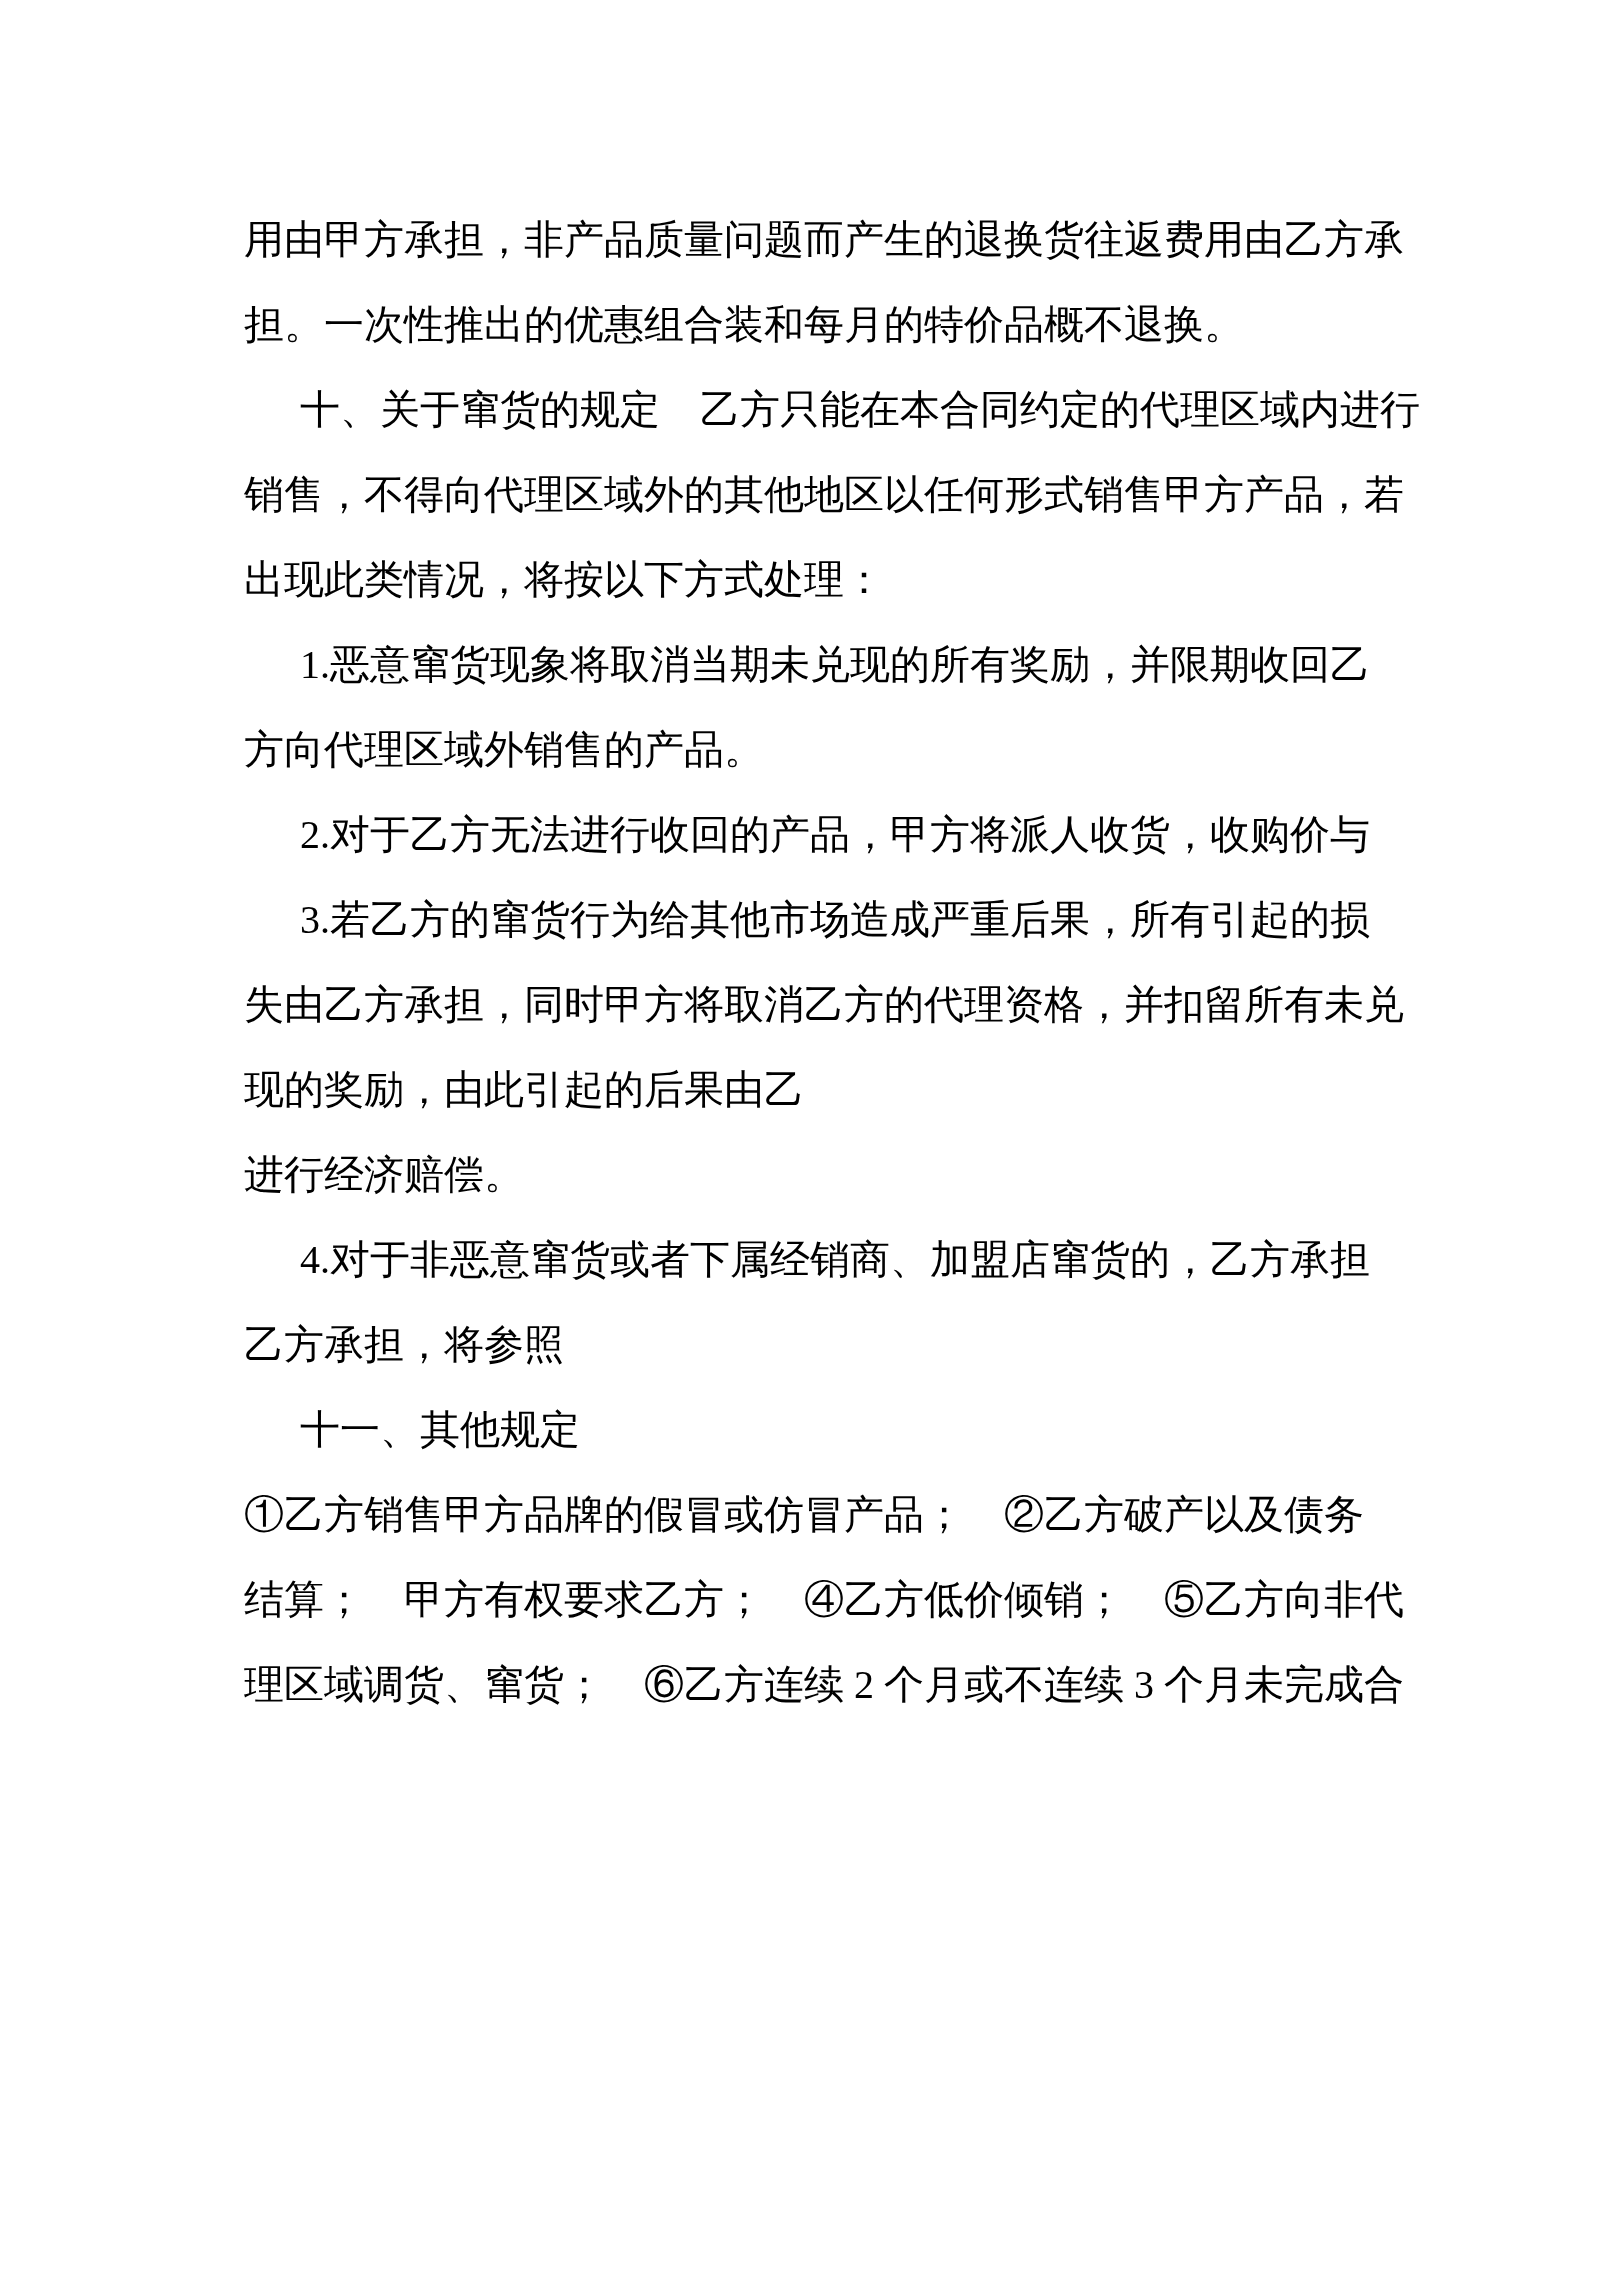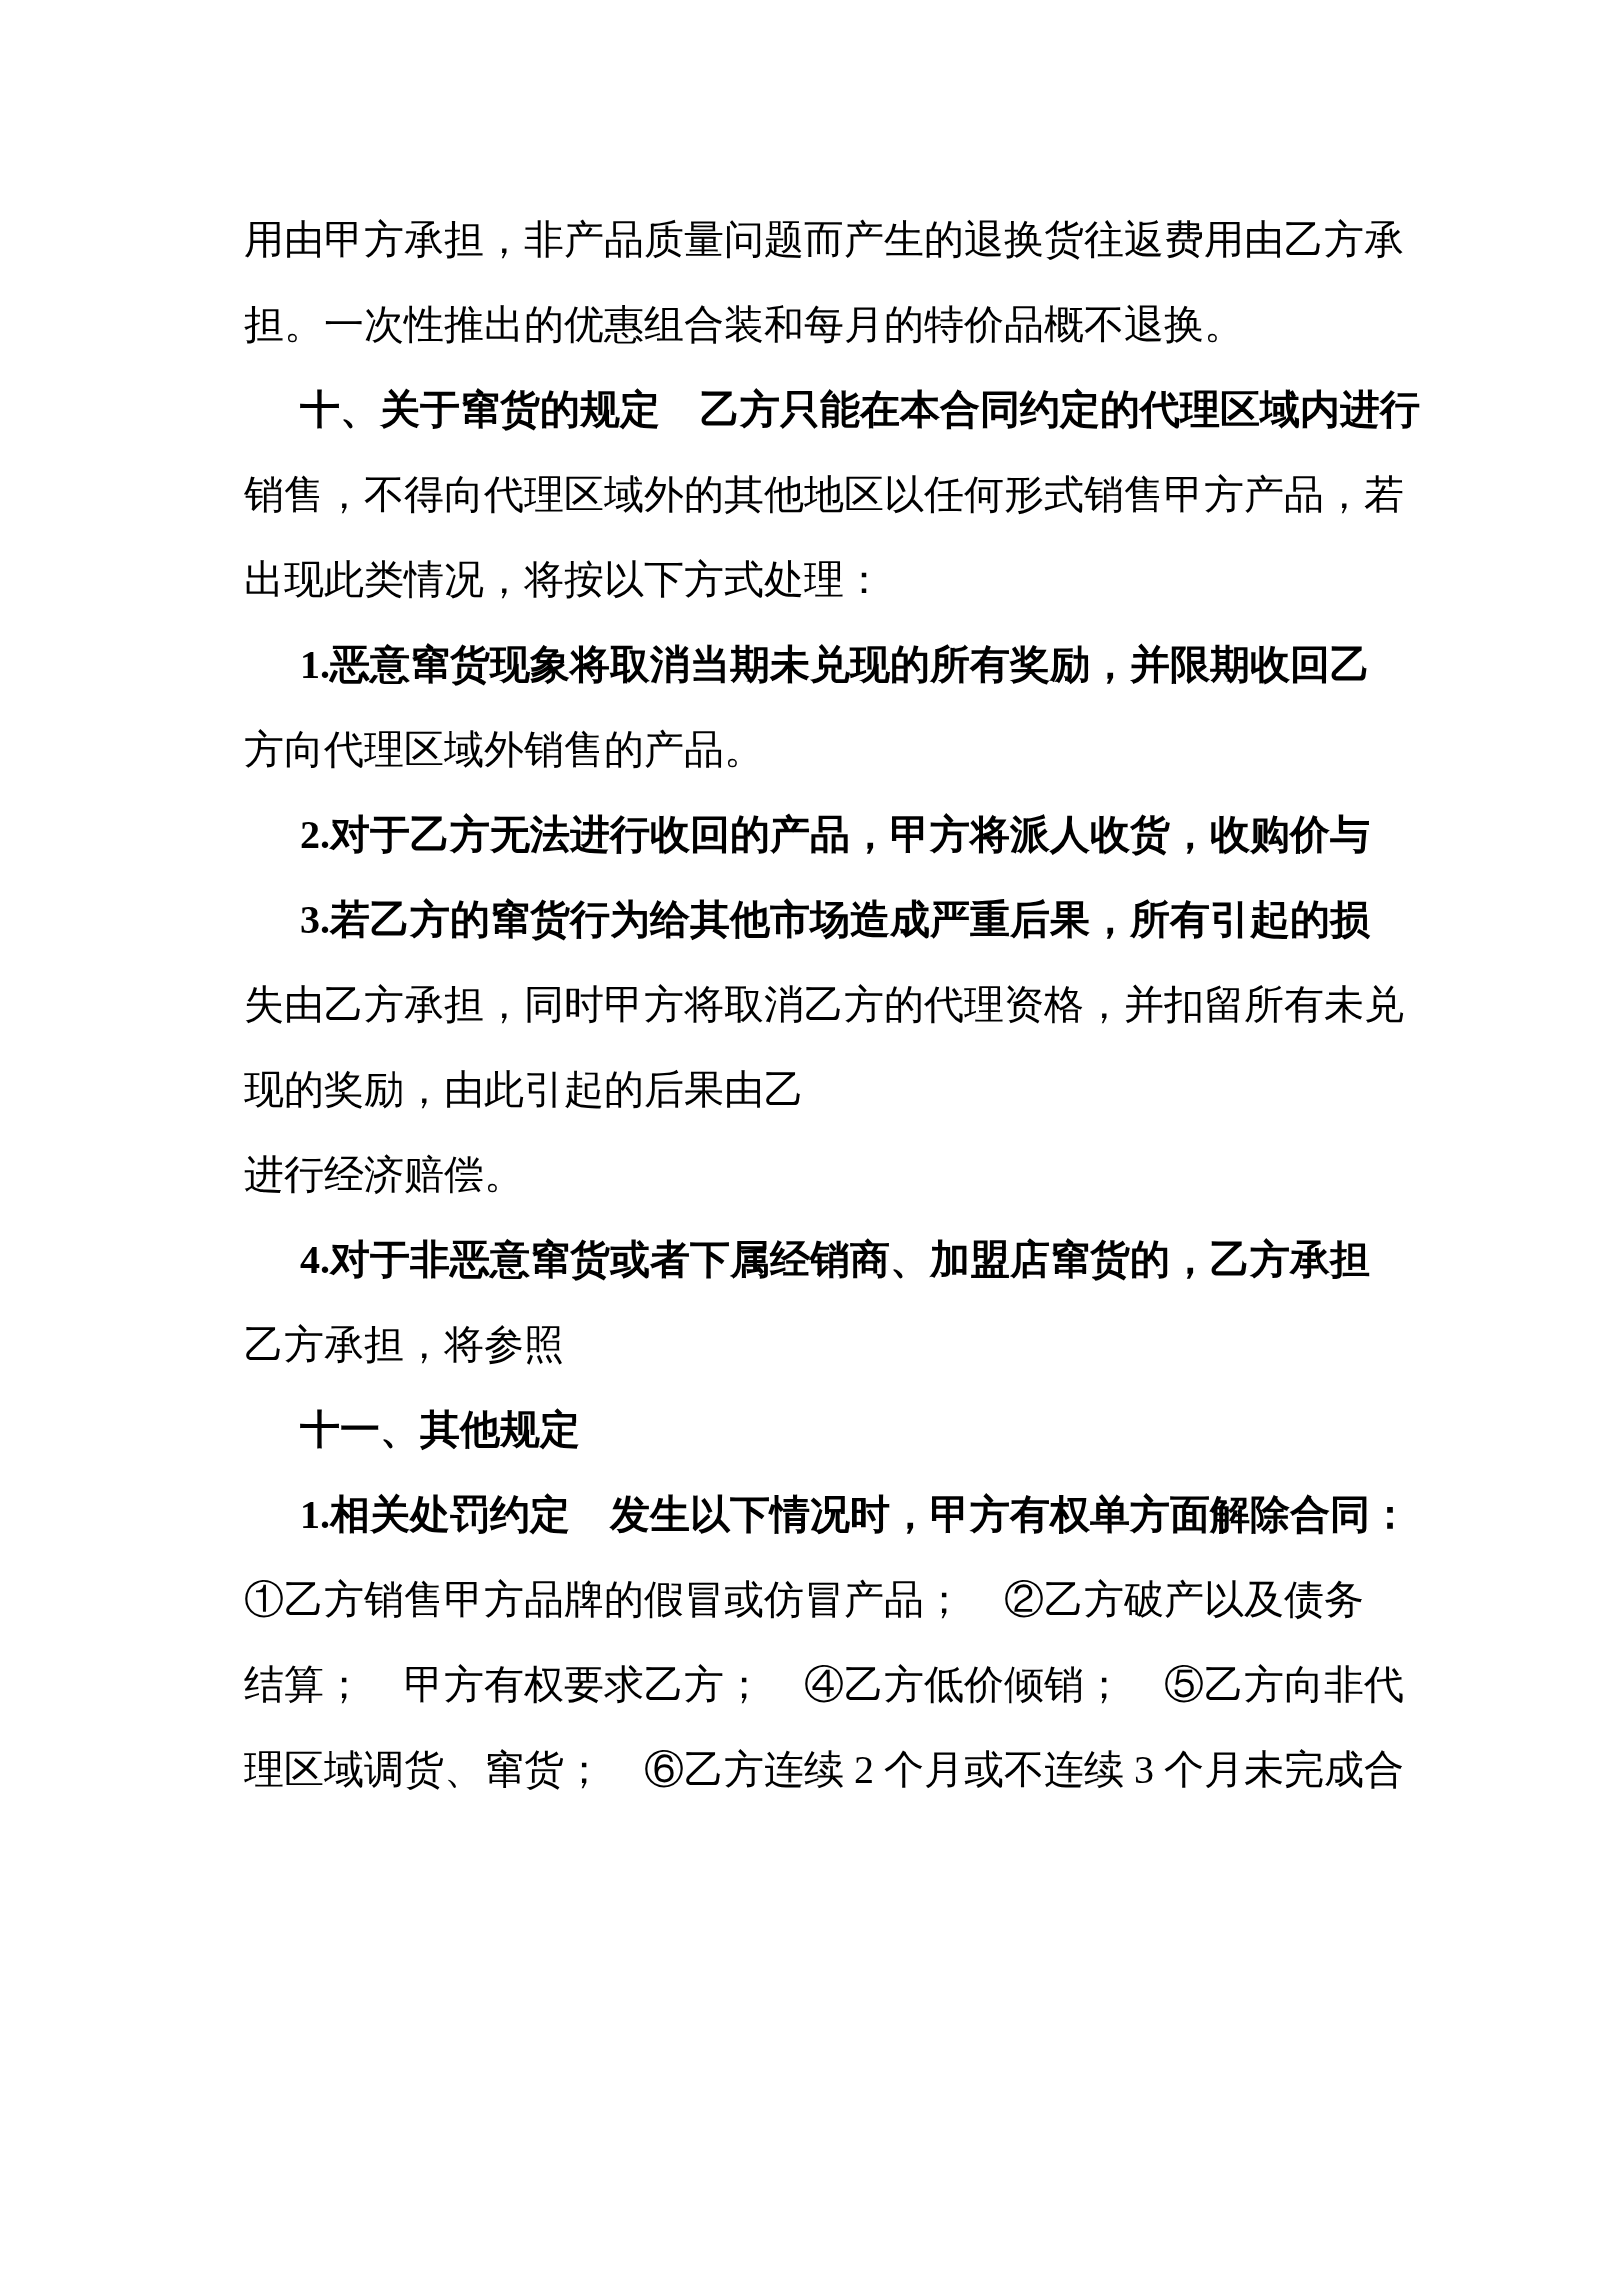--- a/index.html
+++ b/index.html
@@ -24,21 +24,20 @@
     height: 85px;
     line-height: 85px;
     font-size: 40px;
     color: #000000;
     font-family: "Liberation Serif", "DejaVu Serif", serif;
     white-space: pre;
     letter-spacing: 0;
   }
   .line.indent {
     padding-left: 56px;
-    font-weight: bold;
   }
 </style>
 </head>
 <body>
 
 <div class="page">
   <div class="content">
     <div class="line">用由甲方承担，非产品质量问题而产生的退换货往返费用由乙方承</div>
     <div class="line">担。一次性推出的优惠组合装和每月的特价品概不退换。</div>
     <div class="line indent">十、关于窜货的规定　乙方只能在本合同约定的代理区域内进行</div>
@@ -47,19 +46,18 @@
     <div class="line indent">1.恶意窜货现象将取消当期未兑现的所有奖励，并限期收回乙</div>
     <div class="line">方向代理区域外销售的产品。</div>
     <div class="line indent">2.对于乙方无法进行收回的产品，甲方将派人收货，收购价与</div>
     <div class="line indent">3.若乙方的窜货行为给其他市场造成严重后果，所有引起的损</div>
     <div class="line">失由乙方承担，同时甲方将取消乙方的代理资格，并扣留所有未兑</div>
     <div class="line">现的奖励，由此引起的后果由乙</div>
     <div class="line">进行经济赔偿。</div>
     <div class="line indent">4.对于非恶意窜货或者下属经销商、加盟店窜货的，乙方承担</div>
     <div class="line">乙方承担，将参照</div>
     <div class="line indent">十一、其他规定</div>
-    <div class="line indent">1.相关处罚约定　发生以下情况时，甲方有权单方面解除合同：</div>
     <div class="line">①乙方销售甲方品牌的假冒或仿冒产品；　②乙方破产以及债务</div>
     <div class="line">结算；　甲方有权要求乙方；　④乙方低价倾销；　⑤乙方向非代</div>
     <div class="line">理区域调货、窜货；　⑥乙方连续 2 个月或不连续 3 个月未完成合</div>
   </div>
 </div>
 
 
 </body></html>

